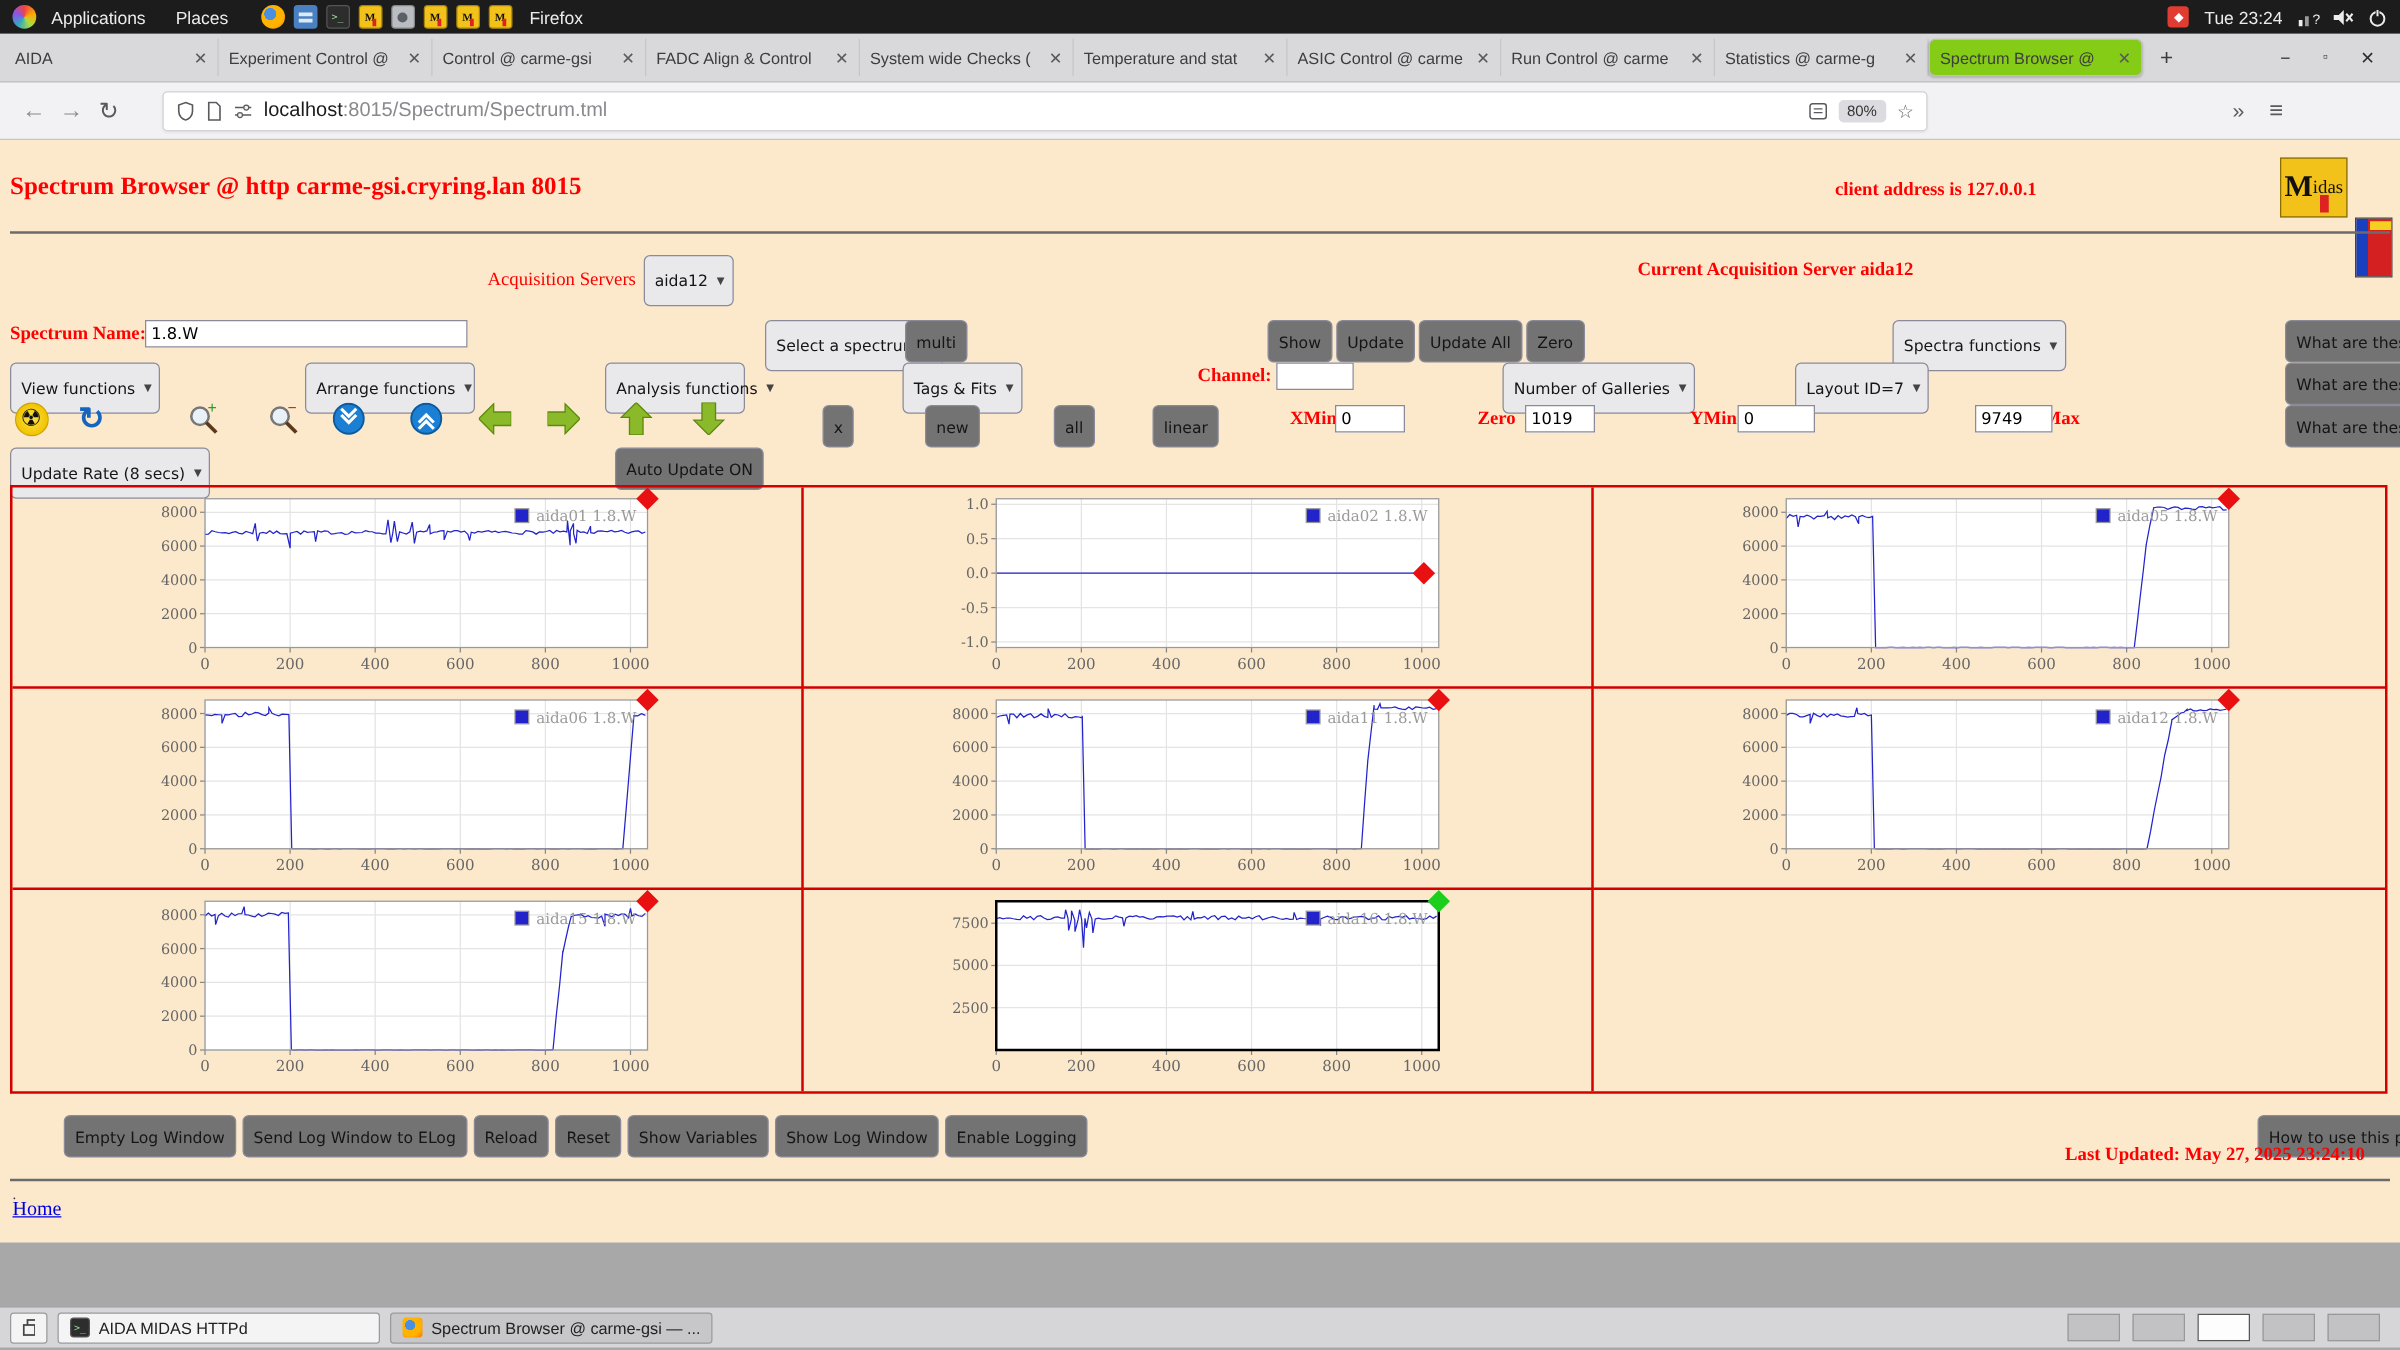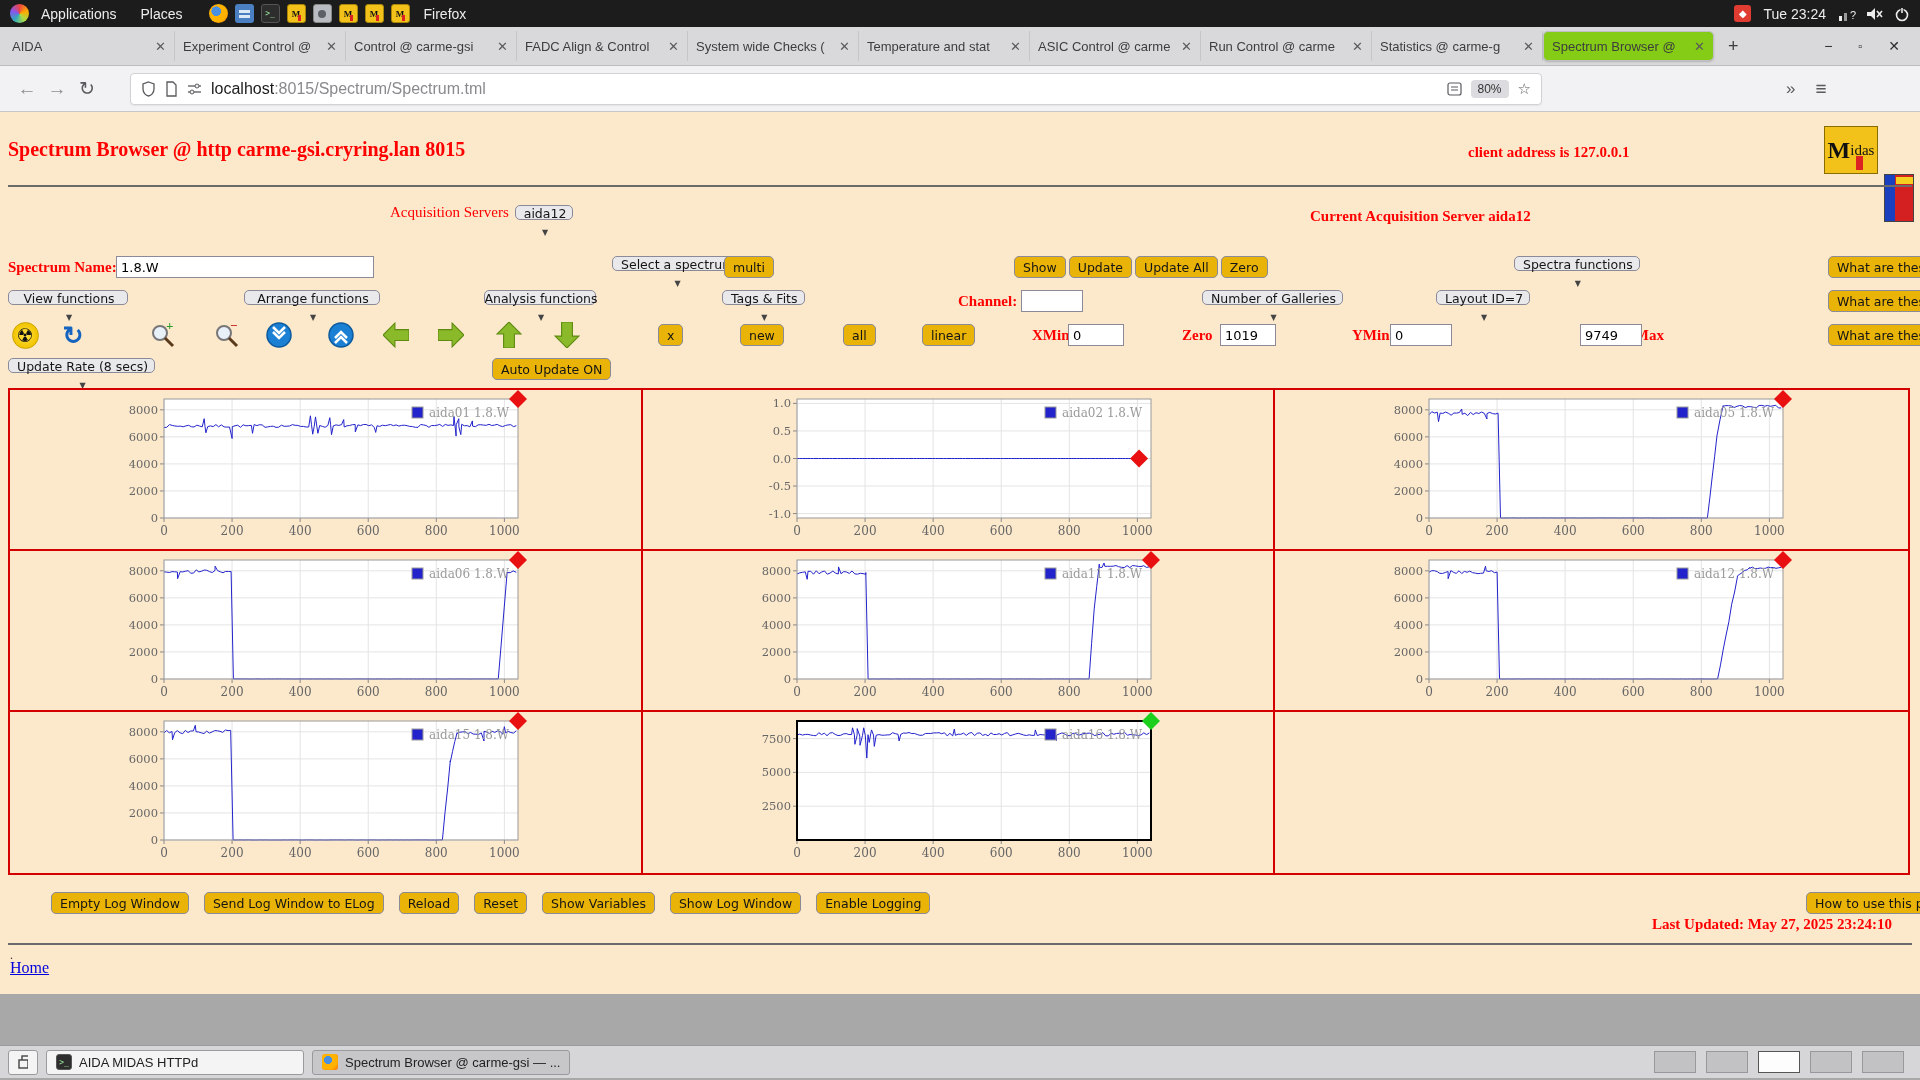--- a/index.html
+++ b/index.html
@@ -39,40 +39,40 @@
   .url-host{color:#1b1b1b;}
   .zoom-badge{background:#dcdce0;border-radius:4px;font-size:12px;color:#333;padding:2px 7px;}
   .nav-right{display:flex;align-items:center;gap:20px;color:#5a5a5e;}
 
   
   #viewport{height:882px;background:#fce9cc;position:relative;font-family:"Liberation Serif",serif;}
   .abs{position:absolute;}
   .rl{color:#fe0000;font-family:"Liberation Serif",serif;font-size:15px;}
   .rlb{font-weight:bold;}
   .hr{height:2px;background:#6b6b6b;left:8px;right:8px;}
-  .btn{display:inline-flex;align-items:center;justify-content:center;background:#eab308;border:1px solid #8a8a99;border-radius:5px;padding:0 8px;font:12.5px "DejaVu Sans",sans-serif;color:#151515;height:22px;white-space:nowrap;}
-  .select{display:inline-flex;align-items:center;justify-content:space-between;gap:7px;background:#e9e9ec;border:1px solid #8a8a99;border-radius:5px;padding:0 6px 0 8px;font:12.5px "DejaVu Sans",sans-serif;color:#151515;height:15px;white-space:nowrap;flex-direction:column;}
+  .btn{display:inline-flex;align-items:center;justify-content:center;background:#737373;border:1px solid #8a8a99;border-radius:5px;padding:0 8px;font:12.5px "DejaVu Sans",sans-serif;color:#151515;height:34px;white-space:nowrap;}
+  .select{display:inline-flex;align-items:center;justify-content:space-between;gap:7px;background:#e9e9ec;border:1px solid #8a8a99;border-radius:5px;padding:0 6px 0 8px;font:12.5px "DejaVu Sans",sans-serif;color:#151515;height:41px;white-space:nowrap;}
   .select .arr{font-size:8px;color:#444;}
   .tin{border:1px solid #8a8a99;background:#fff;height:22px;font:13px "DejaVu Sans",sans-serif;padding:0 4px;}
   .tool-ic{display:inline-flex;align-items:center;justify-content:center;width:30px;height:30px;}
   .ic-rad{width:27px;height:27px;border-radius:50%;background:radial-gradient(#ffe24a,#f2c400 70%);color:#111;font-size:19px;display:flex;align-items:center;justify-content:center;border:1px solid #caa300;}
   .ic-ref{color:#1565c0;font-size:25px;font-weight:bold;}
   #logo-midas{width:54px;height:48px;background:#f2c21a;border:1px solid #8a6d00;color:#111;font-family:"Liberation Serif",serif;display:flex;align-items:center;justify-content:center;font-size:15px;position:relative;}
   #logo-midas b{font-size:24px;}
   #logo-midas::after{content:"";position:absolute;bottom:3px;right:14px;width:7px;height:14px;background:#d22;}
   #logo-2{width:30px;height:48px;background:linear-gradient(90deg,#1a3fbf 0 34%,#d42020 34% 100%);border:1px solid #444;position:relative;}
   #logo-2::before{content:"";position:absolute;top:2px;left:11px;width:17px;height:7px;background:#f5d020;}
 
   #gallery{position:absolute;left:8px;top:276px;width:1902px;height:487px;border:2px solid #d40000;display:grid;grid-template-columns:1fr 1fr 1fr;grid-template-rows:1fr 1fr 1fr;}
   .gcell{border-right:2px solid #d40000;border-bottom:2px solid #d40000;padding:4px 0 0 104px;overflow:visible;}
   .gcell:nth-child(3n){border-right:none;}
   .gcell:nth-child(n+7){border-bottom:none;}
   .gcell svg{display:block;overflow:visible;}
 
-  #log-row{position:absolute;left:8px;top:780px;display:flex;gap:15px;padding-left:43px;}
+  #log-row{position:absolute;left:8px;top:780px;display:flex;gap:5px;padding-left:43px;}
   #home-link{color:#0000de;text-decoration:underline;font-size:16px;}
 
   
   #desktop-band{height:51px;background:#a8a8a8;}
   #taskbar{height:33px;background:#d6d6d8;border-top:1px solid #9a9a9c;display:flex;align-items:center;padding:0 8px;gap:8px;position:relative;}
   .tb-btn{height:25px;border:1px solid #9a9a9e;border-radius:3px;background:#f4f4f5;display:flex;align-items:center;gap:7px;padding:0 9px;font-size:13px;color:#222;}
   .tb-btn.active{background:#c7c7ca;}
   .tb-win{width:258px;}
   .mini-ic{width:16px;height:16px;border-radius:3px;flex:none;display:inline-flex;align-items:center;justify-content:center;font-size:8px;}
   #pager{position:absolute;right:16px;top:5px;display:flex;gap:10px;}

